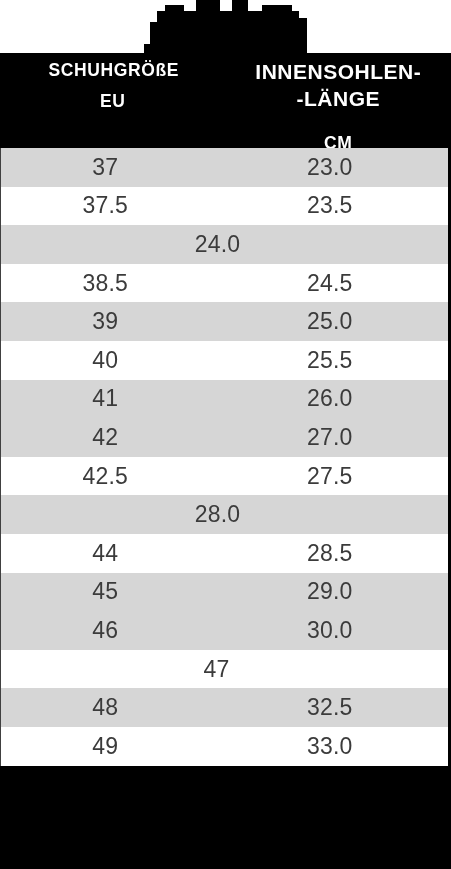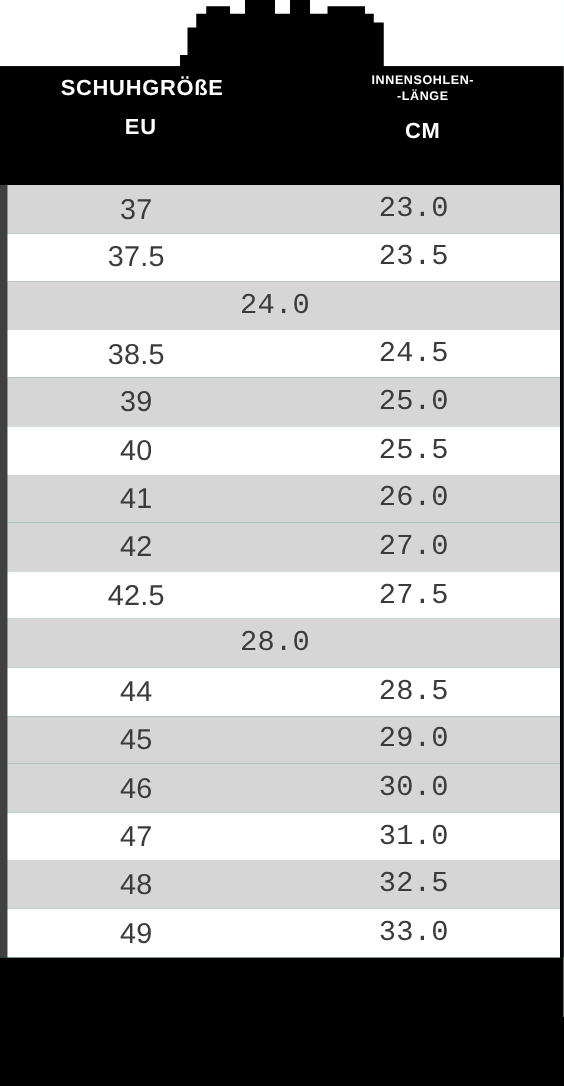--- a/index.html
+++ b/index.html
@@ -66,38 +66,38 @@
     justify-content: flex-end;
   }
   .th-main {
     font-size: 17.5px;
     font-weight: 700;
     letter-spacing: 0.6px;
     line-height: 1.28;
     white-space: pre-line;
   }
   .th-main.two-line {
-    font-size: 10px;
+    font-size: 21px;
     letter-spacing: 0.5px;
   }
   .th-unit {
     margin-top: 10px;
     font-size: 17.5px;
     font-weight: 700;
     letter-spacing: 0.7px;
     line-height: 1.2;
   }
   .th-left .th-main { padding-left: 2px; }
-  .th-right .th-unit { margin-top: 9px; }
+  .th-right .th-unit { margin-top: 20px; }
 
   
   .tbody {
     position: relative;
-    background: #0f766e;
-    border-left: 6px solid #404040;
+    background: #14b8a6;
+    border-left: 1px solid #404040;
     border-right: 3px solid #000000;
     border-bottom: 0;
     box-sizing: border-box;
   }
   .row {
     display: flex;
     height: 38.6px;
     align-items: center;
     background: #ffffff;
   }
@@ -105,21 +105,21 @@
   .cell {
     flex: 1 1 50%;
     text-align: center;
     font-size: 23px;
     color: #3b3b3b;
     font-weight: 400;
     line-height: 1;
     letter-spacing: 0.2px;
   }
   .cell.col-eu  { padding-right: 16px; }
-  .cell.col-cm  { padding-right: 14px; font-family: Liberation Mono, monospace; }
+  .cell.col-cm  { padding-right: 14px; }
 </style>
 </head>
 <body>
 
 <div id="page">
 
   <div class="logo-crop">
     <svg width="451" height="56" viewBox="0 0 451 56" aria-hidden="true">
       <rect x="157" y="11" width="142" height="45" fill="#000000"></rect>
       <rect x="165" y="5" width="19" height="8" fill="#000000"></rect>
@@ -192,21 +192,20 @@
         <div class="row alt">
           <div class="cell col-eu">45</div>
           <div class="cell col-cm">29.0</div>
         </div>
         <div class="row alt">
           <div class="cell col-eu">46</div>
           <div class="cell col-cm">30.0</div>
         </div>
         <div class="row">
           <div class="cell col-eu">47</div>
-          <div class="cell col-cm">31.0</div>
         </div>
         <div class="row alt">
           <div class="cell col-eu">48</div>
           <div class="cell col-cm">32.5</div>
         </div>
         <div class="row">
           <div class="cell col-eu">49</div>
           <div class="cell col-cm">33.0</div>
         </div>
       </div>

